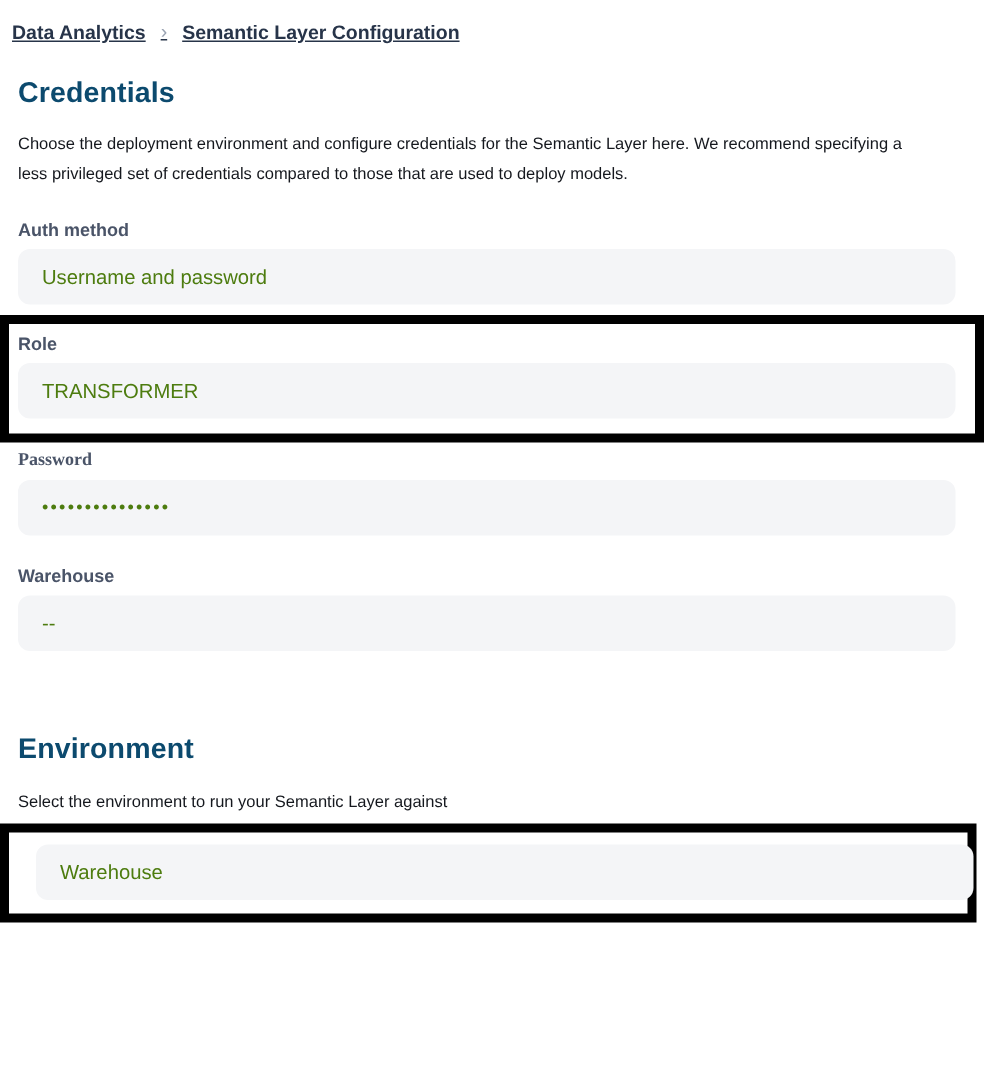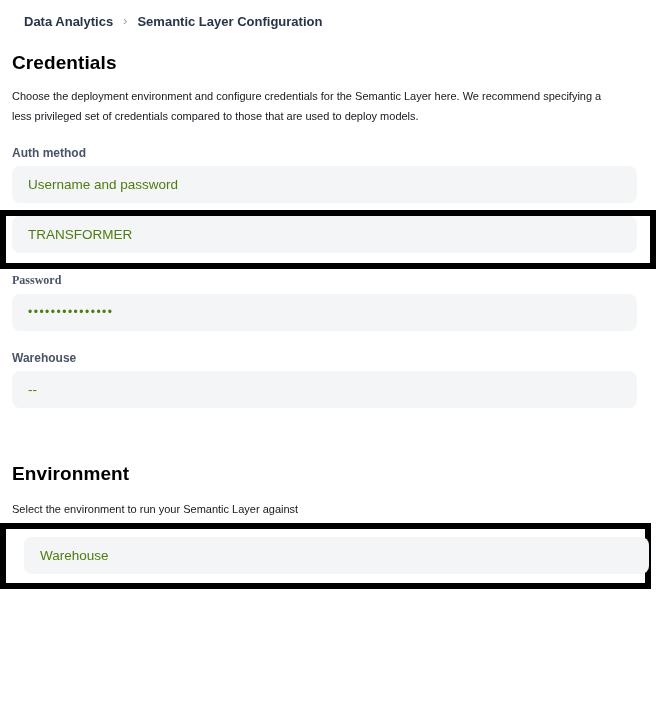--- a/index.html
+++ b/index.html
@@ -13,39 +13,40 @@
     width: 661px;
     height: 716px;
     background: #ffffff;
     overflow: hidden;
   }
 
   
   .breadcrumb {
     display: flex;
     gap: 10px;
-    padding: 14px 12px 0 24px;
+    padding: 14px 12px 0 8px;
     font-size: 13px;
     font-weight: 700;
     color: #273449;
+    text-decoration: underline;
   }
   .crumb { color: #273449; text-decoration: none; cursor: pointer; }
   .crumb-sep {
     color: #9aa3b2;
     font-weight: 400;
     font-size: 13px;
     transform: translateY(-1px);
   }
 
   
   h1.section-title {
     margin: 23px 12px 0 12px;
     font-size: 19px;
     font-weight: 700;
-    color: #000000;
+    color: #0c4a6e;
     letter-spacing: 0.1px;
   }
   h1.env-title { margin-top: 55px; }
 
   p.section-desc {
     margin: 13px 12px 0 12px;
     width: 610px;
     font-size: 11px;
     line-height: 19.5px;
     color: #15181e;
@@ -115,20 +116,21 @@
 
   <p class="section-desc">Choose the deployment environment and configure credentials for the Semantic Layer here. We recommend specifying a less privileged set of credentials compared to those that are used to deploy models.</p>
 
   <div class="field">
     <label class="field-label">Auth method</label>
     <div class="input-box">Username and password</div>
   </div>
 
   <div class="highlight-box hl-credentials">
     <div class="field">
+      <label class="field-label">Role</label>
       <div class="input-box">TRANSFORMER</div>
     </div>
   </div>
 
   <div class="field after-box">
     <label class="field-label">Password</label>
     <div class="input-box">
       <span class="password-text">•••••••••••••••</span>
     </div>
   </div>

